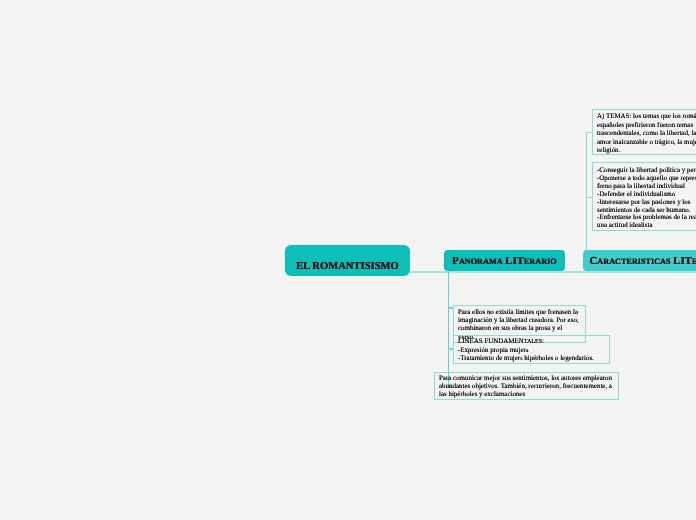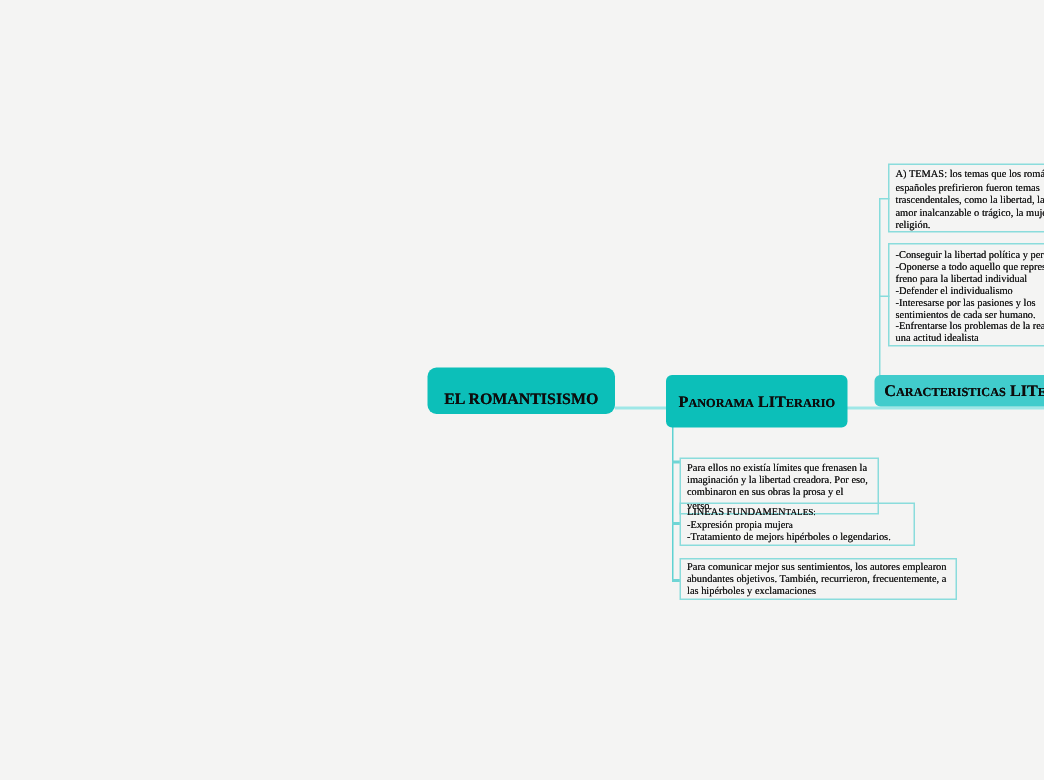--- a/index.html
+++ b/index.html
@@ -7,37 +7,37 @@
   body{width:696px;height:520px;background:#f4f4f3;font-family:"Liberation Serif",serif;
        -webkit-font-smoothing:antialiased;text-rendering:geometricPrecision;
        overflow:hidden;position:relative;}
   .canvas{position:absolute;left:0;top:0;width:696px;height:520px;}
 
   
   .node{position:absolute;display:flex;align-items:center;justify-content:center;
         color:#0d0d0d;font-weight:bold;white-space:nowrap;box-sizing:border-box;text-shadow:0 0 0 #0d0d0d;}
   .node-root{left:285px;top:245px;width:125px;height:31px;background:#0cbfb9;
              border-radius:6px;font-size:10.6px;padding-top:11px;}
-  .node-l1{left:444px;top:250px;width:121px;height:35px;background:#0cbfb9;
+  .node-l1{left:444px;top:250px;width:121px;height:21px;background:#0cbfb9;
            border-radius:4px;font-size:10.8px;}
   .node-l2{left:582.5px;top:250px;width:152px;height:21px;background:#41cccc;
            border-radius:4px;font-size:10.8px;justify-content:flex-start;padding-left:7px;}
 
   
   .smc{font-size:0.76em;}
   .smc2{font-size:0.88em;}
 
   
   .tbox{position:absolute;border:1.2px solid #8adcdc;color:#1a1a1a;text-shadow:0 0 0 #1a1a1a;box-sizing:border-box;
         font-size:6.95px;line-height:8.3px;padding:2px 4px 3px 4px;white-space:pre-line;}
   .tb-temas{left:592px;top:109px;width:142px;height:46px;line-height:8.5px;}
   .tb-ideales{left:592px;top:162px;width:140px;height:69px;line-height:7.9px;padding-top:4px;}
   .tb-limites{left:453px;top:305px;width:133px;height:38px;line-height:8.2px;padding-right:5px;}
   .tb-lineas{left:453px;top:335px;width:157px;height:29px;line-height:7.5px;}
-  .tb-recursos{left:453px;top:372px;width:185px;height:28px;line-height:7.9px;}
+  .tb-recursos{left:434px;top:372px;width:185px;height:28px;line-height:7.9px;}
 
   
   .ln{position:absolute;}
   .ln-spine{left:410px;top:271px;width:286px;height:2px;background:#9ee7e7;}
   .ln-trunk-a{left:447.5px;top:271px;width:1.6px;height:117px;background:#5fd2d2;}
   .ln-stub-a1{left:447.5px;top:307.4px;width:6px;height:1.6px;background:#6fd5d5;}
   .ln-stub-a2{left:447.5px;top:348.4px;width:6px;height:1.6px;background:#6fd5d5;}
   .ln-stub-a3{left:447.5px;top:386.4px;width:6px;height:1.6px;background:#6fd5d5;}
   .ln-trunk-b{left:585.7px;top:131.5px;width:1.6px;height:119.5px;background:#86dcdc;}
   .ln-stub-b1{left:585.7px;top:131.5px;width:7px;height:1.6px;background:#86dcdc;}
@@ -73,17 +73,17 @@
 
   <div class="tbox tb-temas">A) TEMAS: los temas que los románticos españoles prefirieron fueron temas trascendentales, como la libertad, la muerte, el amor inalcanzable o trágico, la mujer, la religión.</div>
   <div class="tbox tb-ideales">-Conseguir la libertad política y personal
 -Oponerse a todo aquello que representara un freno para la libertad individual
 -Defender el individualismo
 -Interesarse por las pasiones y los sentimientos de cada ser humano.
 -Enfrentarse los problemas de la realidad con una actitud idealista</div>
 
   <div class="tbox tb-limites">Para ellos no existía límites que frenasen la imaginación y la libertad creadora. Por eso, combinaron en sus obras la prosa y el verso.</div>
 
-  <div class="tbox tb-lineas"><span><span>LINEAS FUNDAMEN</span><span class="smc2">TALES:</span></span><br><span>-Expresión propia mujer</span><span class="smc2">a</span><br><span>-Tratamiento de mejor</span><span class="smc2">s</span><span> hipérboles o legendarios.</span></div>
+  <div class="tbox tb-lineas"><span><span>LINEAS FUNDAMEN</span><span class="smc2">TALES:</span></span><br><span>-Expresión propia mujer</span><span class="smc2">a</span><br><span>-Tratamiento de mujer</span><span class="smc2">s</span><span> hipérboles o legendarios.</span></div>
 
   <div class="tbox tb-recursos">Para comunicar mejor sus sentimientos, los autores emplearon abundantes objetivos. También, recurrieron, frecuentemente, a las hipérboles y exclamaciones</div>
 
 </div>
 
 </body></html>

